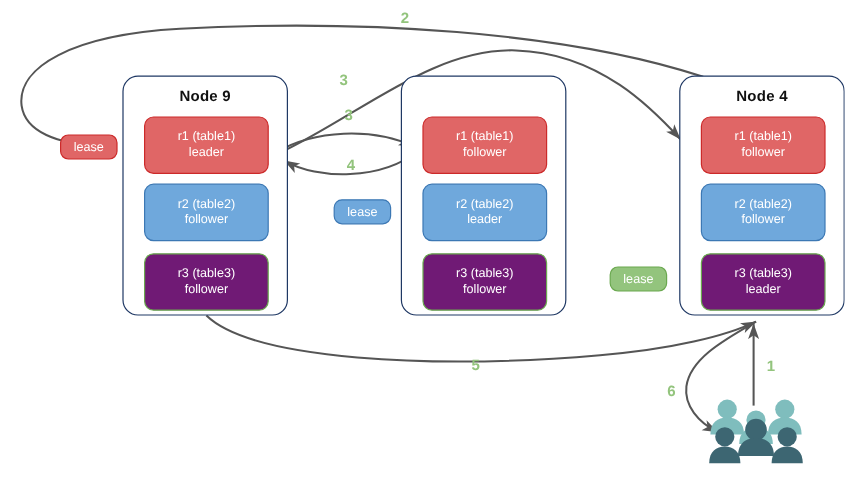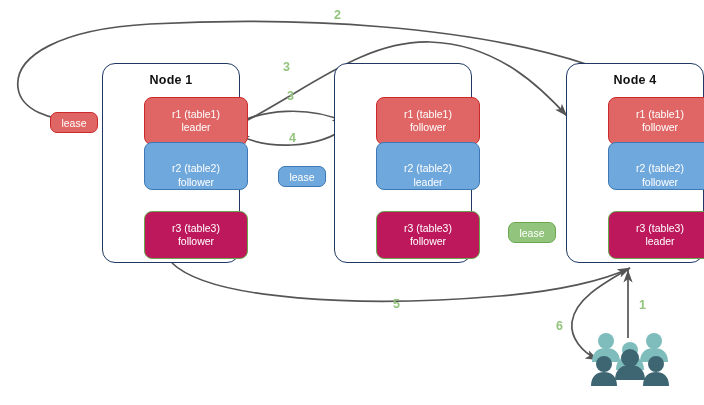--- a/index.html
+++ b/index.html
@@ -53,28 +53,27 @@
     box-sizing: border-box;
     border-radius: 8px;
     display: flex;
     flex-direction: column;
     align-items: center;
     justify-content: center;
     color: #ffffff;
     font-size: 10.5px;
     line-height: 13.5px;
     text-align: center;
-    margin-left: 24px;
   }
   .replica .ln { display: block; }
   .rep-red   { background: #E06666; border: 1.6px solid #CC2A2A; }
   .rep-blue  { background: #6FA8DC; border: 1.6px solid #3C78B4; }
-  .rep-green { background: #be185d; border: 1.6px solid #6AA84F; }
+  .rep-green { background: #701a75; border: 1.6px solid #6AA84F; }
   .rep-1 { top: 33px; }
-  .rep-2 { top: 78px; justify-content: flex-end; }
+  .rep-2 { top: 89px; }
   .rep-3 { top: 147px; }
 
   .lease {
     position: absolute;
     box-sizing: border-box;
     border-radius: 7px;
     font-size: 10.5px;
     color: #ffffff;
     display: flex;
     align-items: center;
@@ -126,21 +125,21 @@
     <path d="M 348,126 C 318,150 265,150 237,134" fill="none" stroke="#555555" stroke-width="1.7" marker-end="url(#ah)"></path>
 
     <path d="M 172,263 C 210,300 360,308 500,296 C 560,291 605,280 630,268" fill="none" stroke="#555555" stroke-width="1.7" marker-end="url(#ah)"></path>
 
     <path d="M 628,338 L 628,270" fill="none" stroke="#555555" stroke-width="1.7" marker-end="url(#ah)"></path>
 
     <path d="M 630,268 C 600,285 575,300 572,322 C 570,338 582,352 598,360" fill="none" stroke="#555555" stroke-width="1.7" marker-end="url(#ah)"></path>
   </svg>
 
   <div class="node-card" style="left:102px; top:63px; width:138px; height:200px;">
-    <div class="node-title">Node 1</div>
+    <div class="node-title">Node 9</div>
     <div class="replica rep-red rep-1">
       <span class="ln">r1 (table1)</span>
       <span class="ln">leader</span>
     </div>
     <div class="replica rep-blue rep-2">
       <span class="ln">r2 (table2)</span>
       <span class="ln">follower</span>
     </div>
     <div class="replica rep-green rep-3">
       <span class="ln">r3 (table3)</span>

